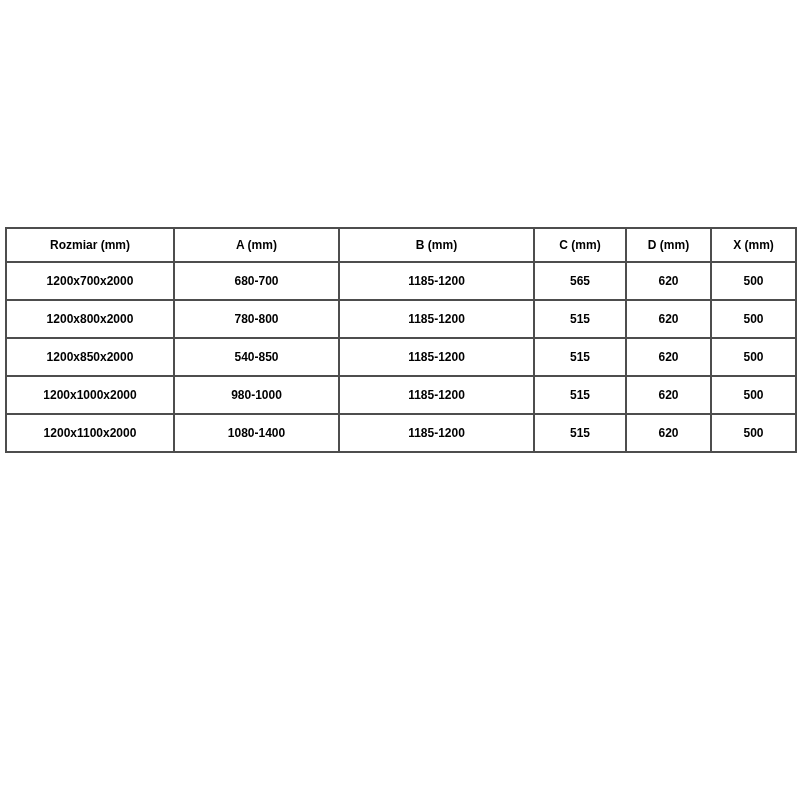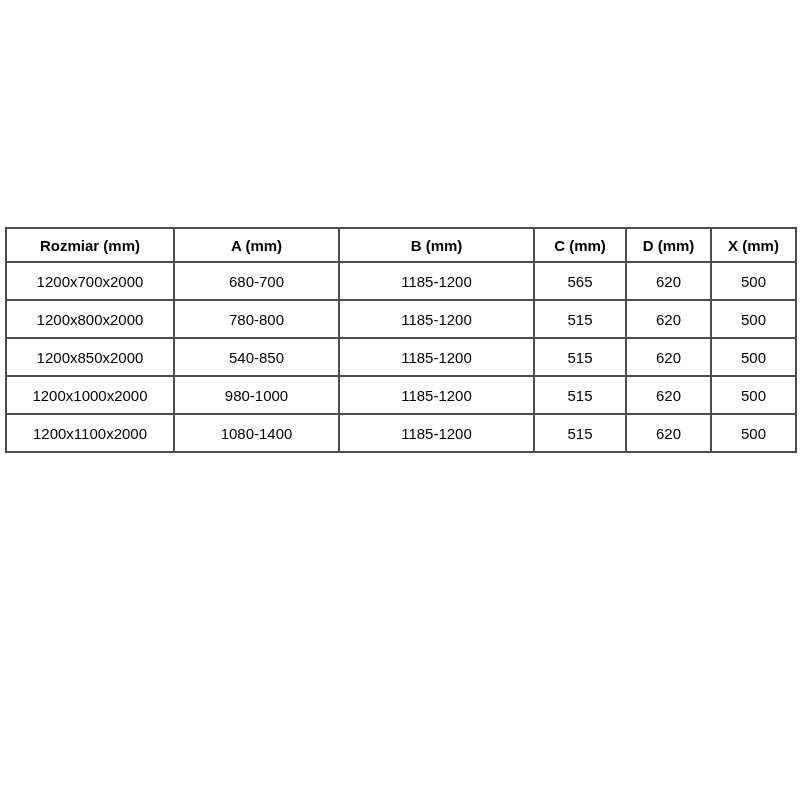--- a/index.html
+++ b/index.html
@@ -22,32 +22,32 @@
   table.spec-table {
     border-collapse: collapse;
     table-layout: fixed;
     width: 790px;
   }
   table.spec-table th,
   table.spec-table td {
     border: 2px solid #4d4d4d;
     text-align: center;
     vertical-align: middle;
-    font-size: 15px;
+    font-size: 12px;
     line-height: 1;
     padding: 0;
     overflow: hidden;
     white-space: nowrap;
   }
   table.spec-table th {
     font-weight: bold;
     height: 32px;
   }
   table.spec-table td {
-    font-weight: normal;
+    font-weight: bold;
     height: 36px;
   }
 </style>
 </head>
 <body>
 
 <div class="table-wrap">
   <table class="spec-table">
     <colgroup>
       <col style="width:168px">

